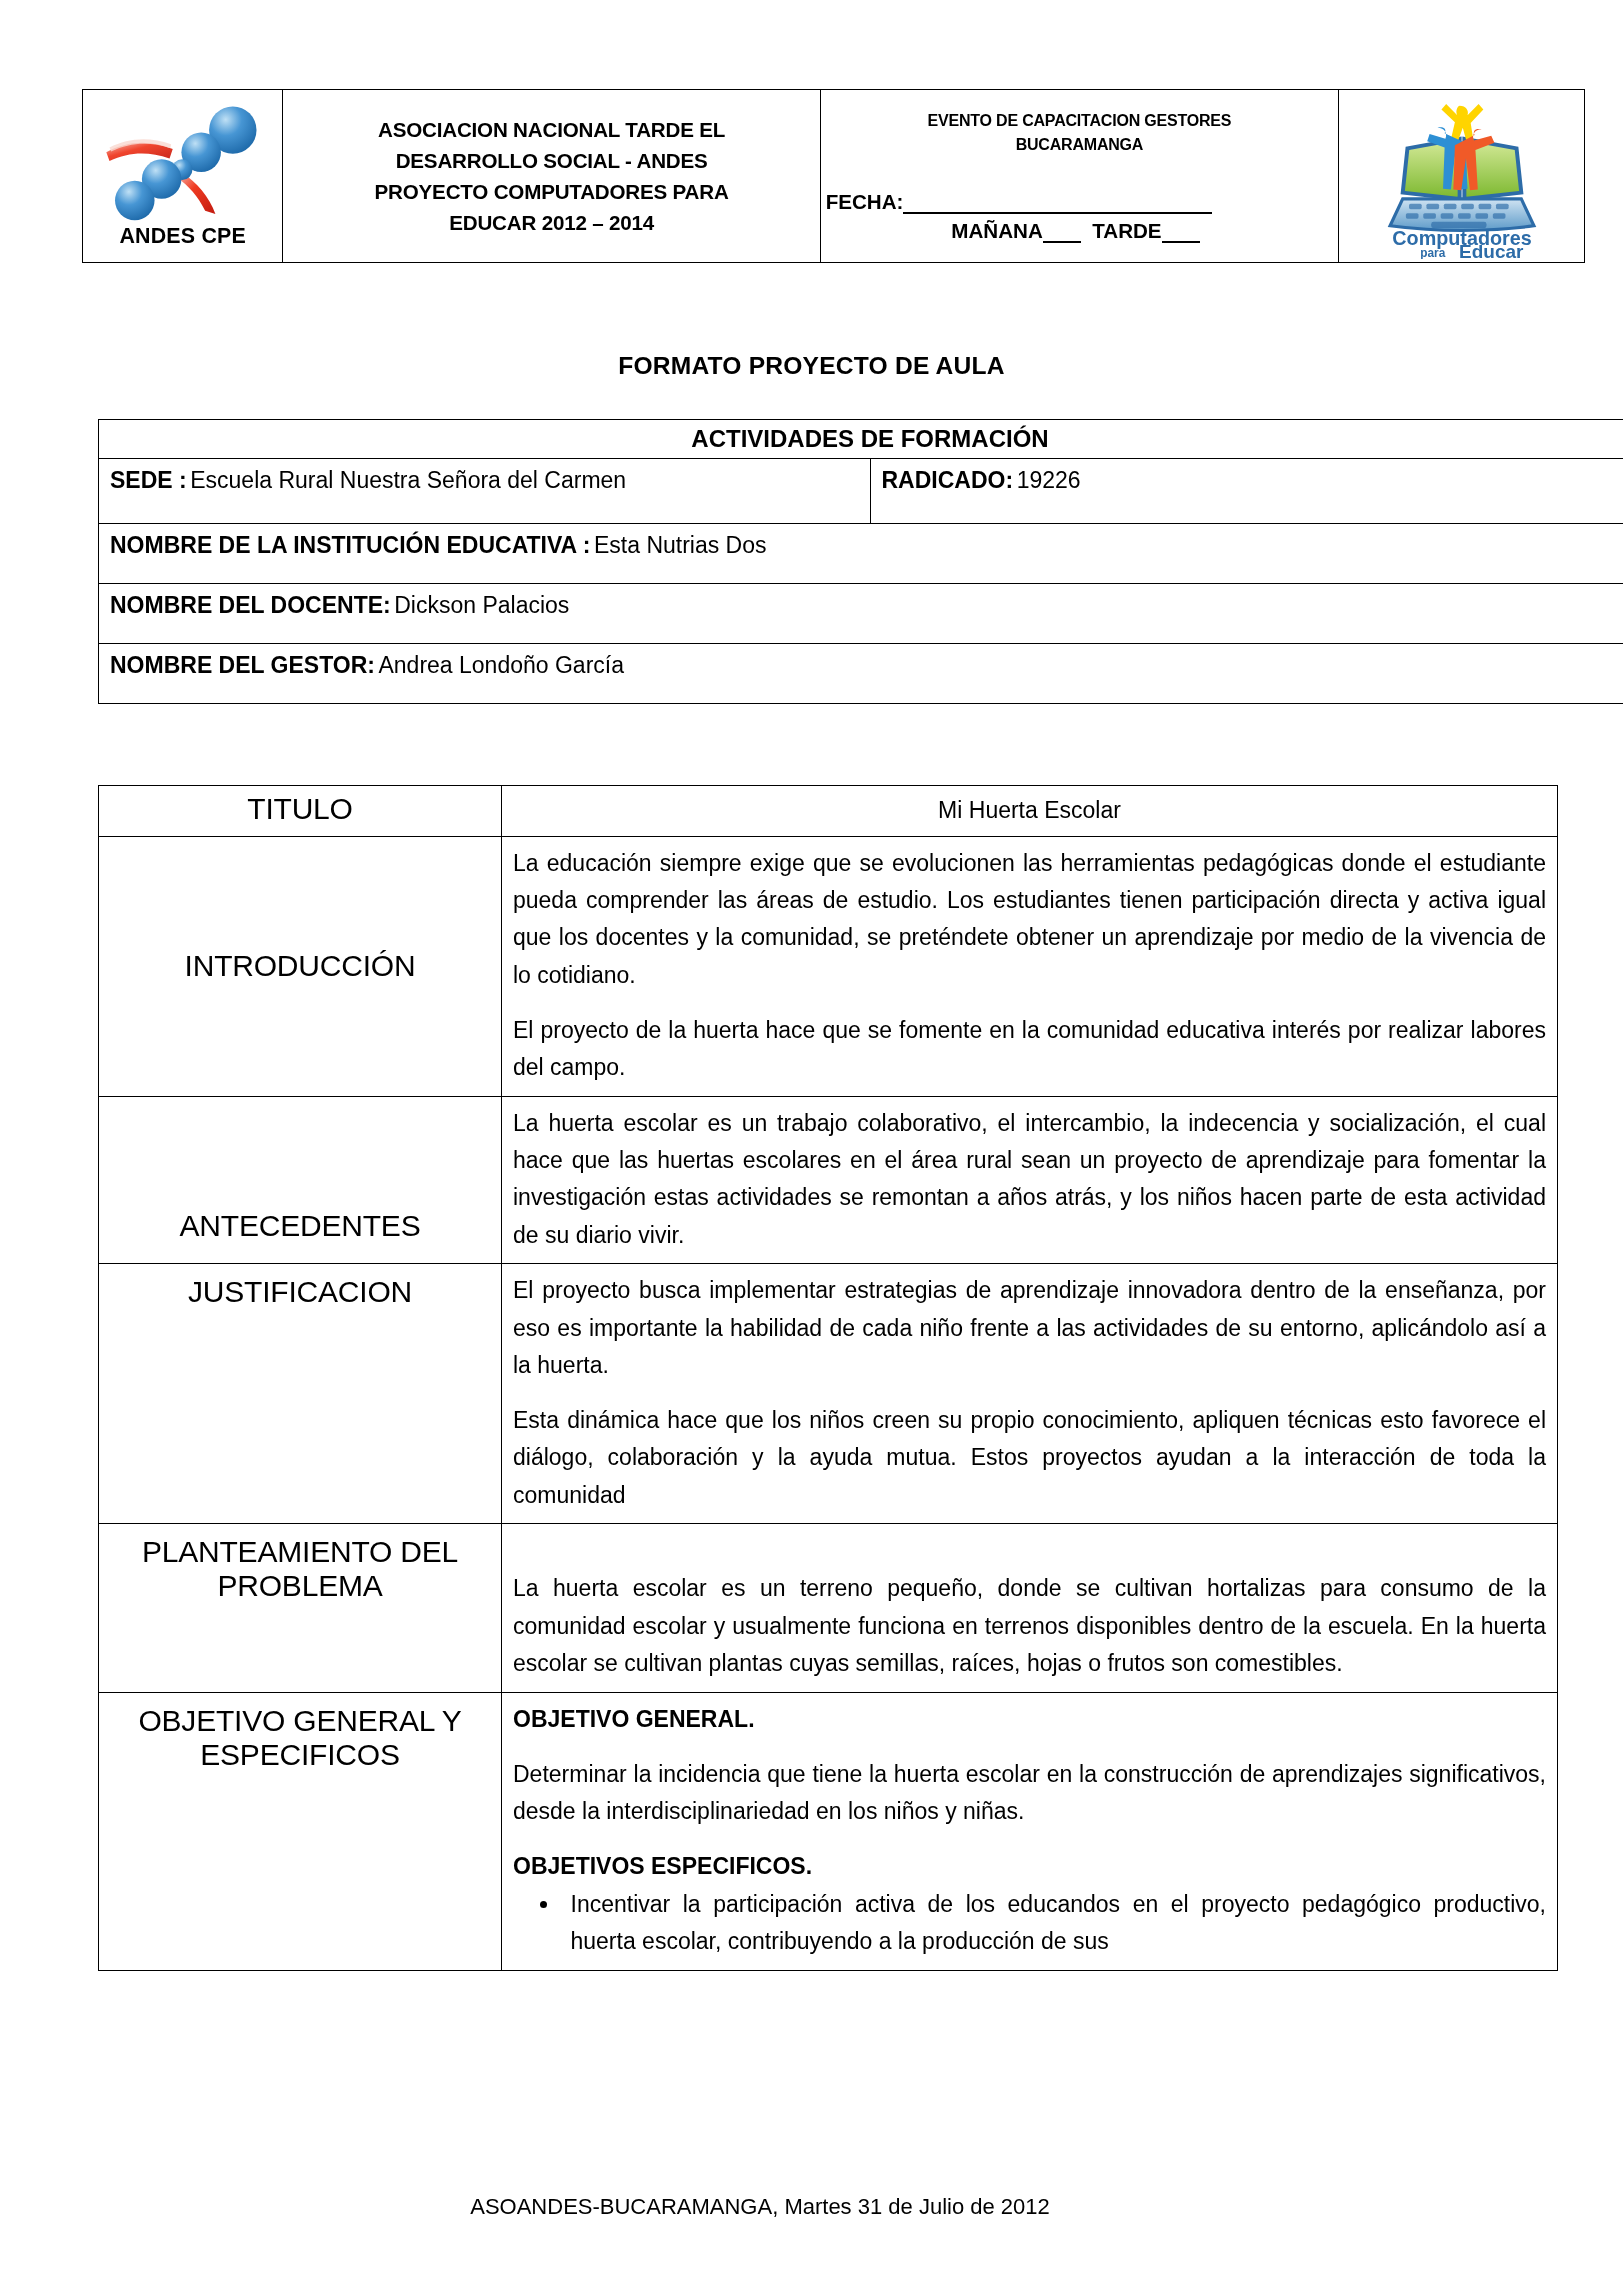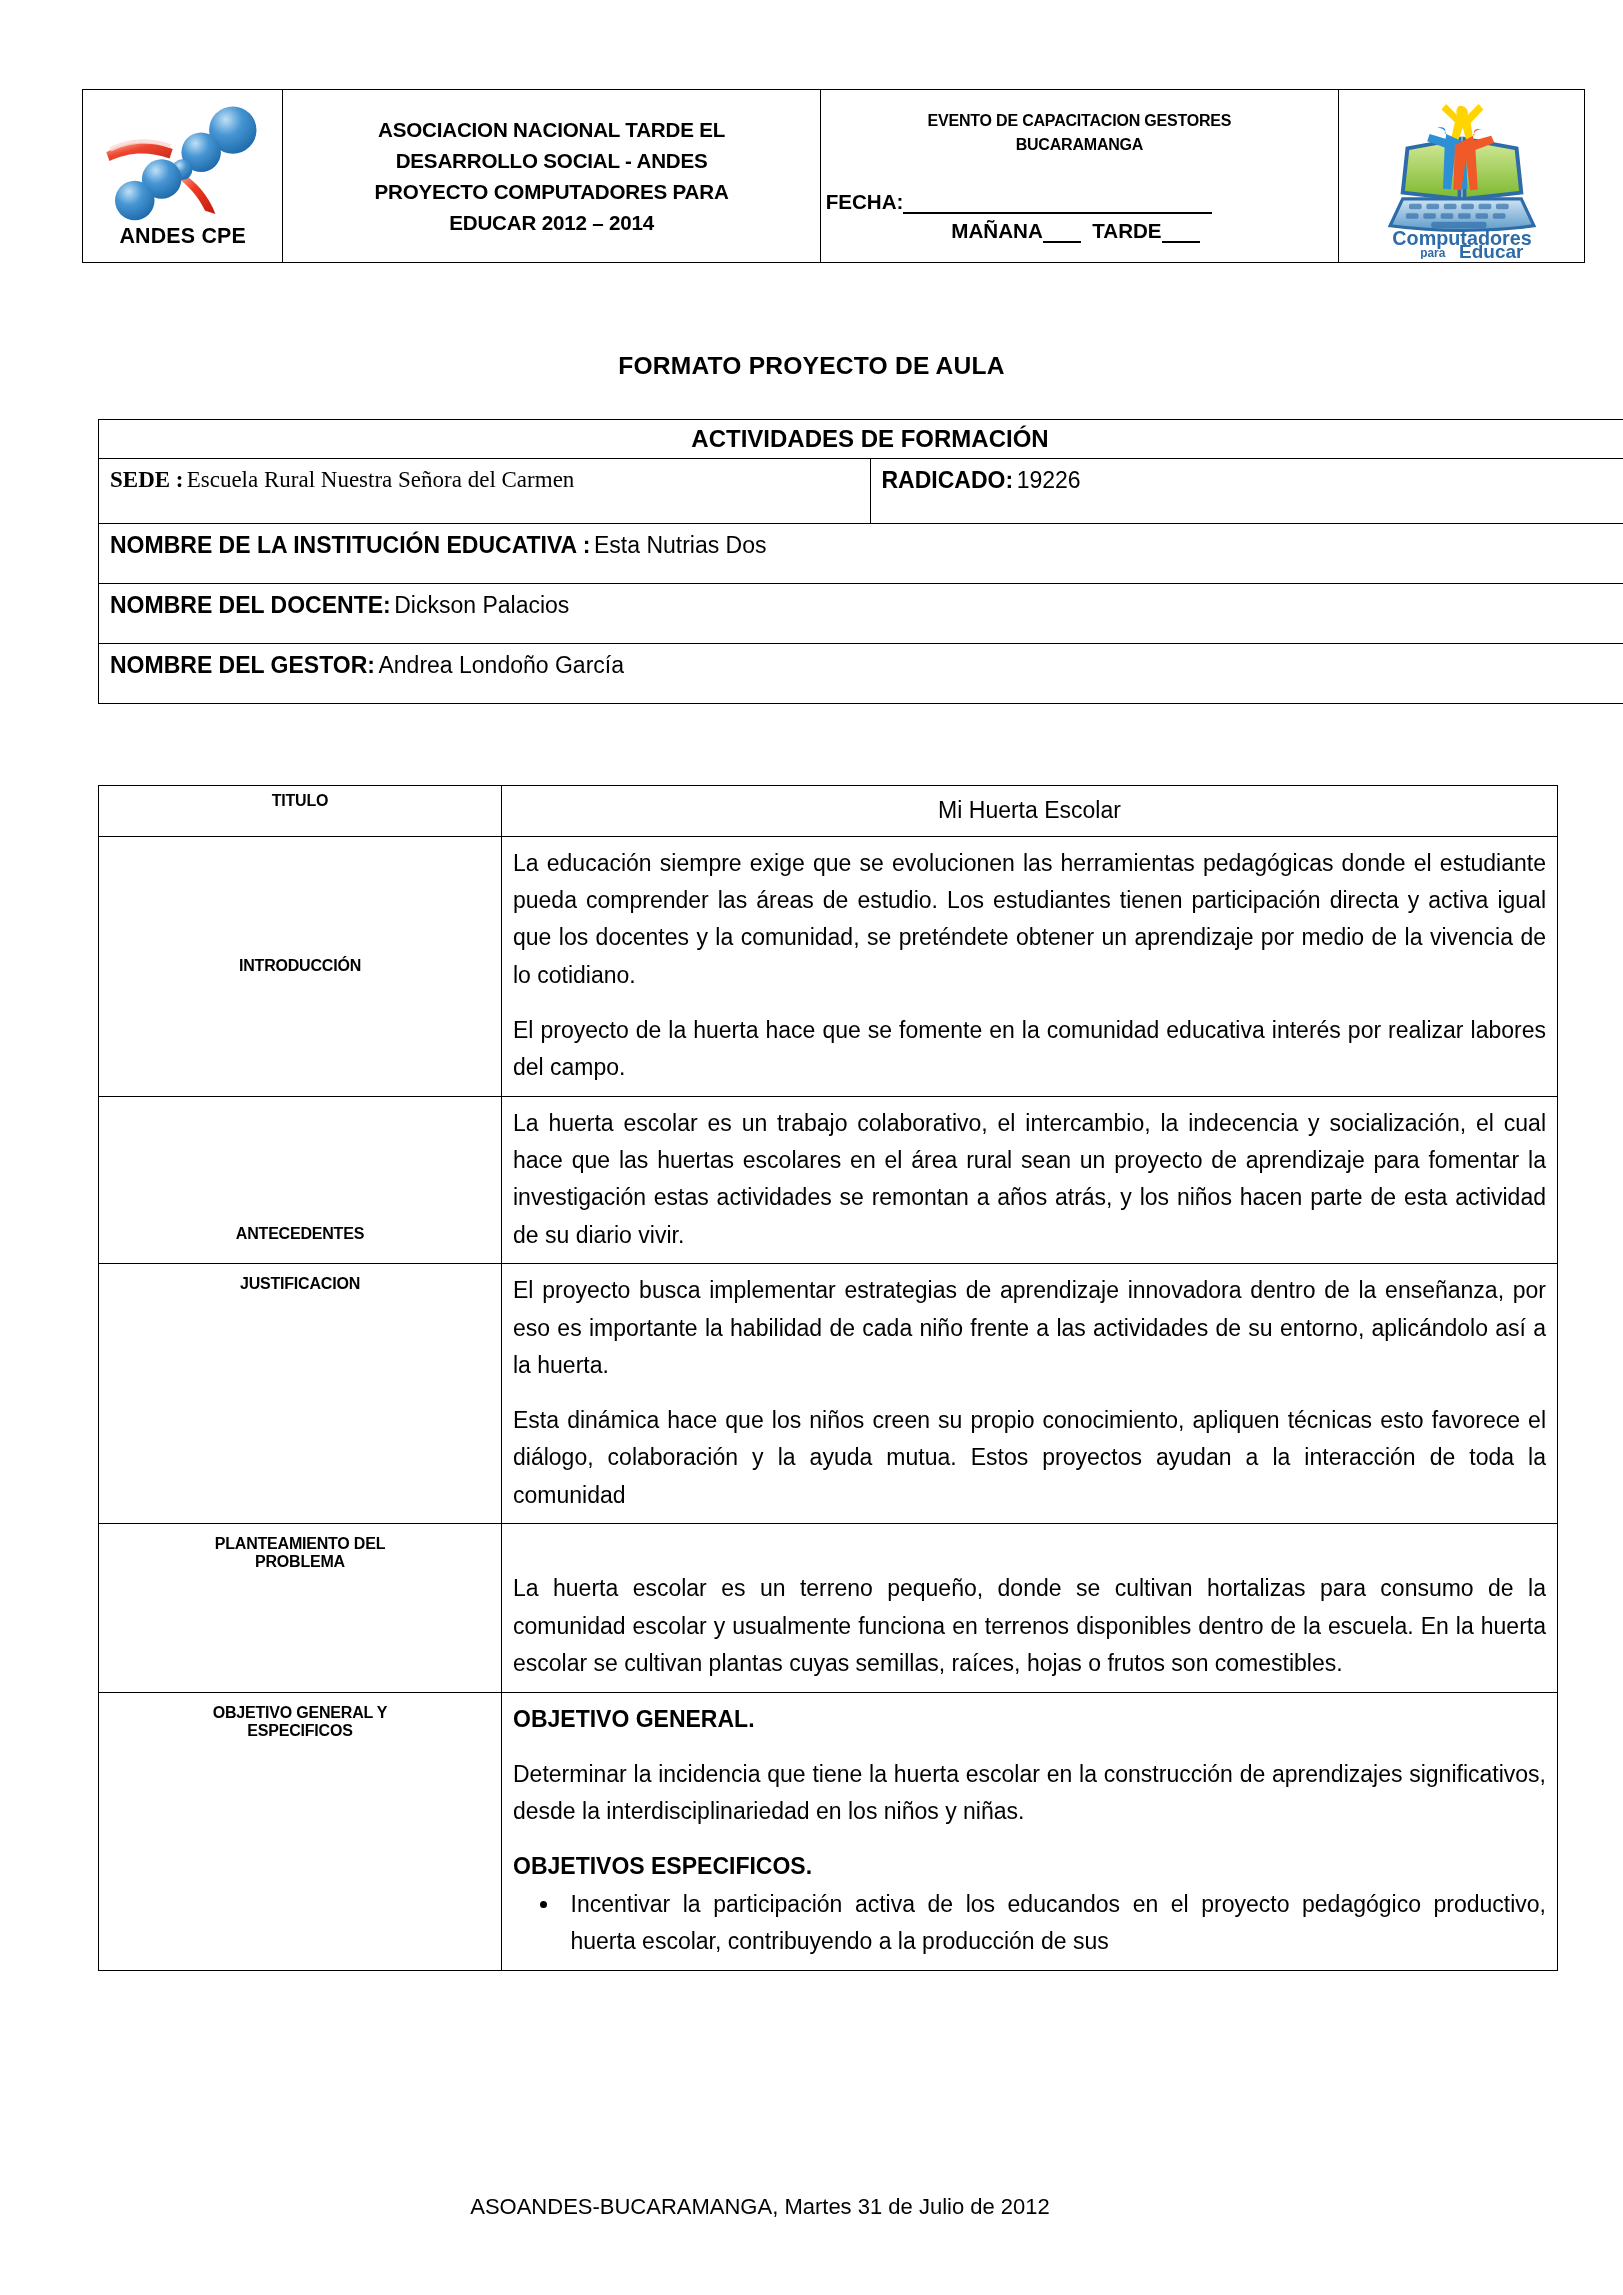--- a/index.html
+++ b/index.html
@@ -153,21 +153,21 @@
   .act-row-tall { height: 60px; }
   .act-row-tall2 { height: 65px; }
   .lbl {
     font-weight: bold;
     font-size: 23px;
   }
   .val {
     font-weight: normal;
     font-size: 23px;
   }
-  .sede-cell { width: 885px; font-family: Liberation Serif, serif; }
+  .sede-cell { width: 885px; }
   .rad-cell  { width: 573px; }
 
   
   .proj-table {
     position: absolute;
     left: 98px;
     top: 785px;
     width: 1458px;
     border-collapse: collapse;
     table-layout: fixed;
@@ -175,22 +175,22 @@
   .proj-table td {
     border: 1.6px solid #000;
     box-sizing: border-box;
     vertical-align: top;
   }
   .col-label { width: 403px; }
   .col-body  { width: 1056px; }
 
   .lab-cell {
     text-align: center;
-    font-weight: bold;
-    font-size: 16px;
+    font-weight: normal;
+    font-size: 30px;
     padding: 6.3px 4.8px;
     letter-spacing: -0.2px;
   }
   .lab-cell.mid { vertical-align: middle; }
   .lab-cell.bottomish { vertical-align: bottom; padding-bottom: 20.6px; }
   .lab-cell.topish { vertical-align: top; padding-top: 11px; }
 
   .body-cell {
     padding: 8px 11px 9.5px 11px;
     font-size: 23px;

